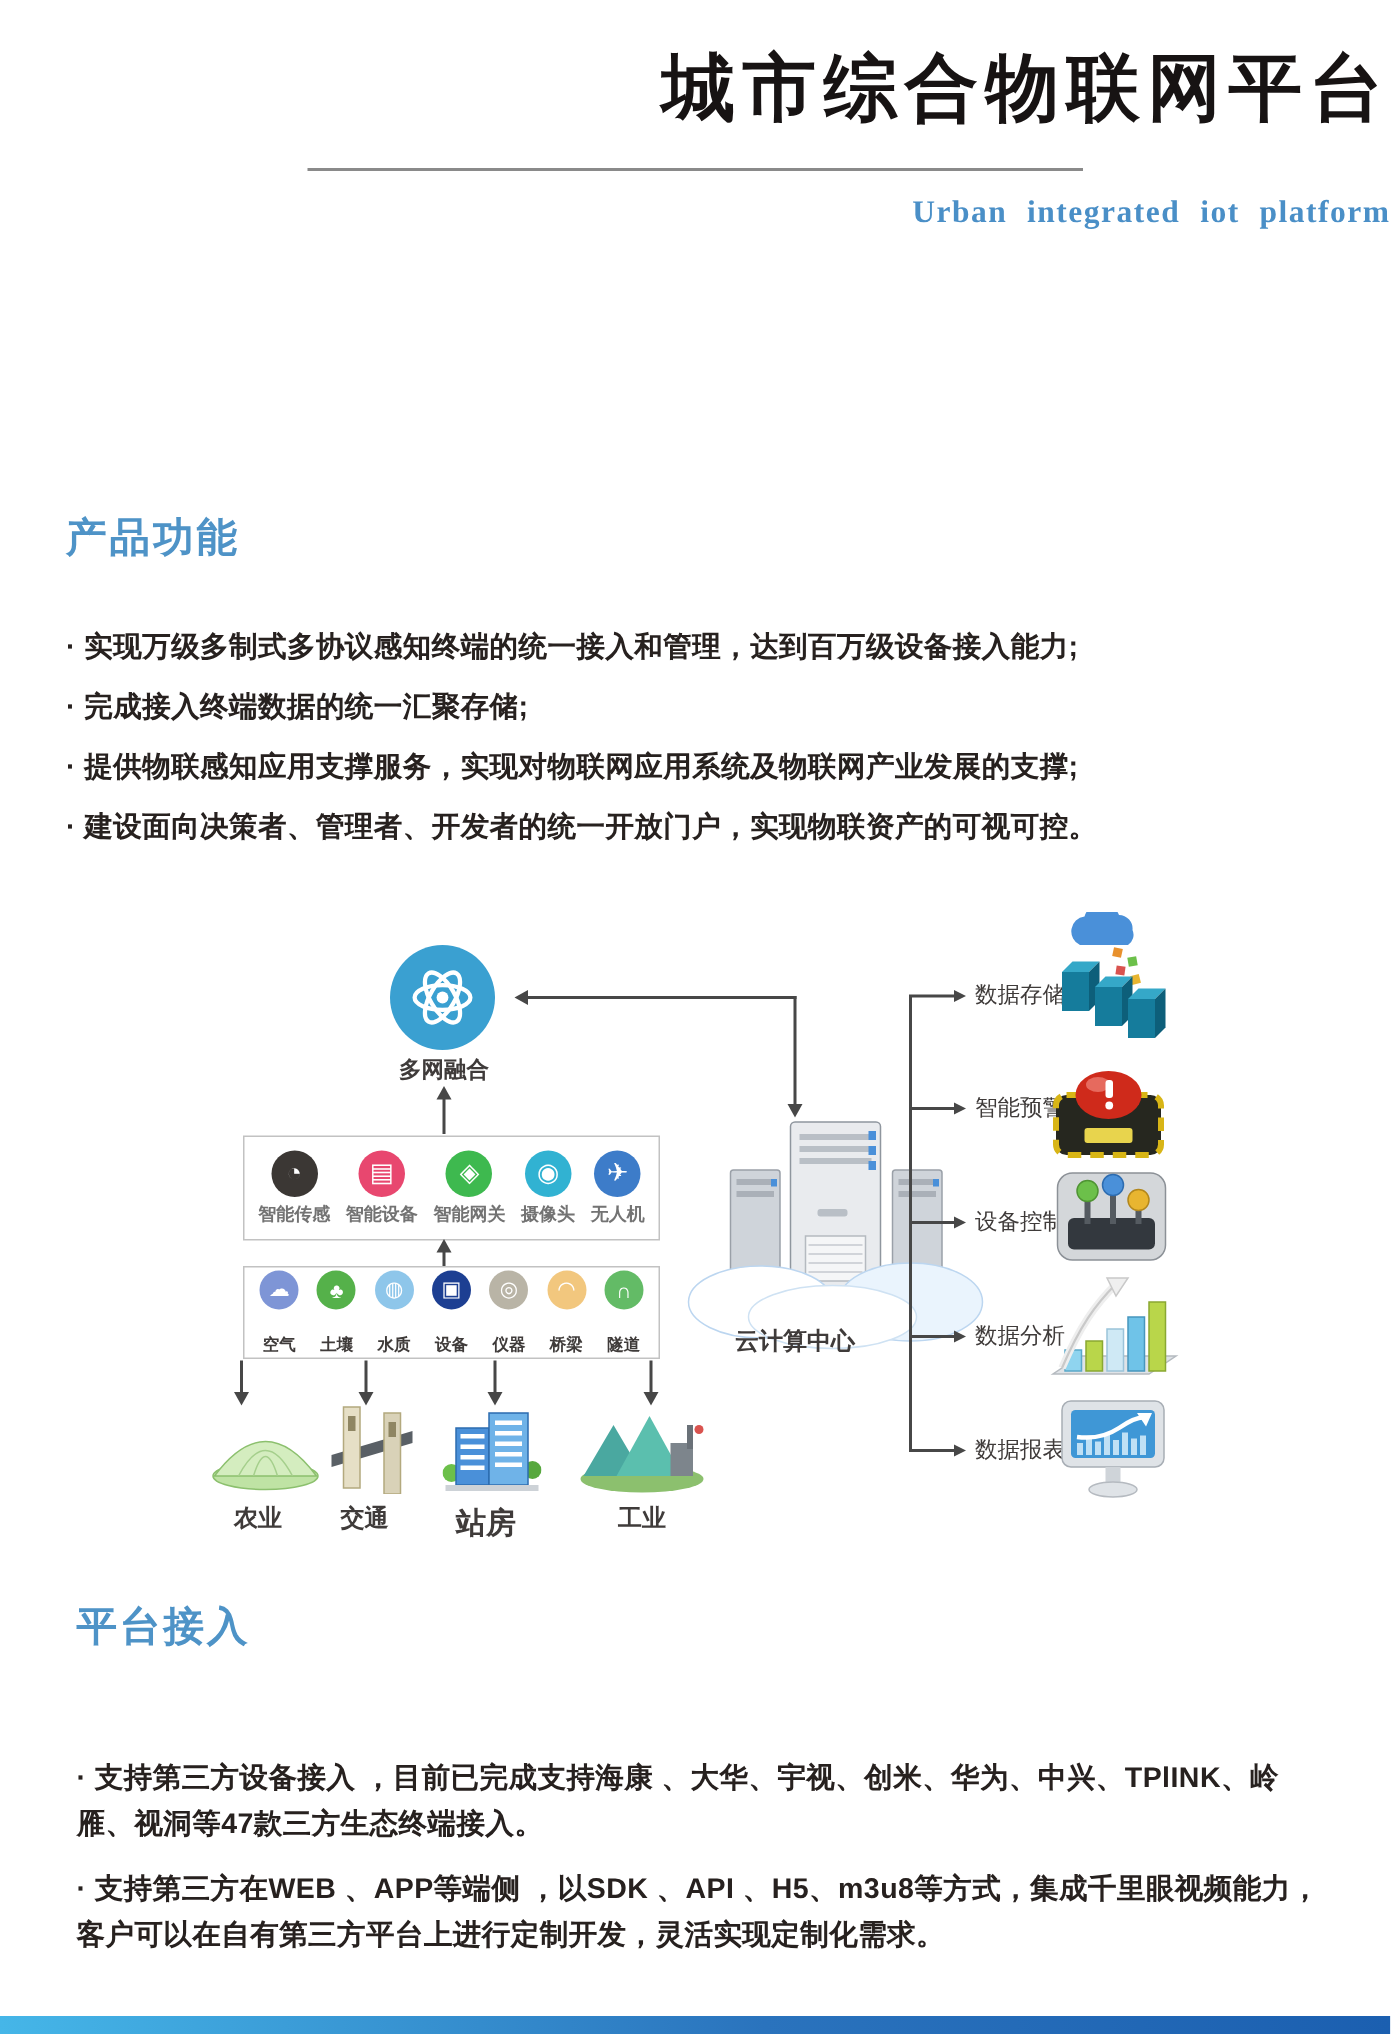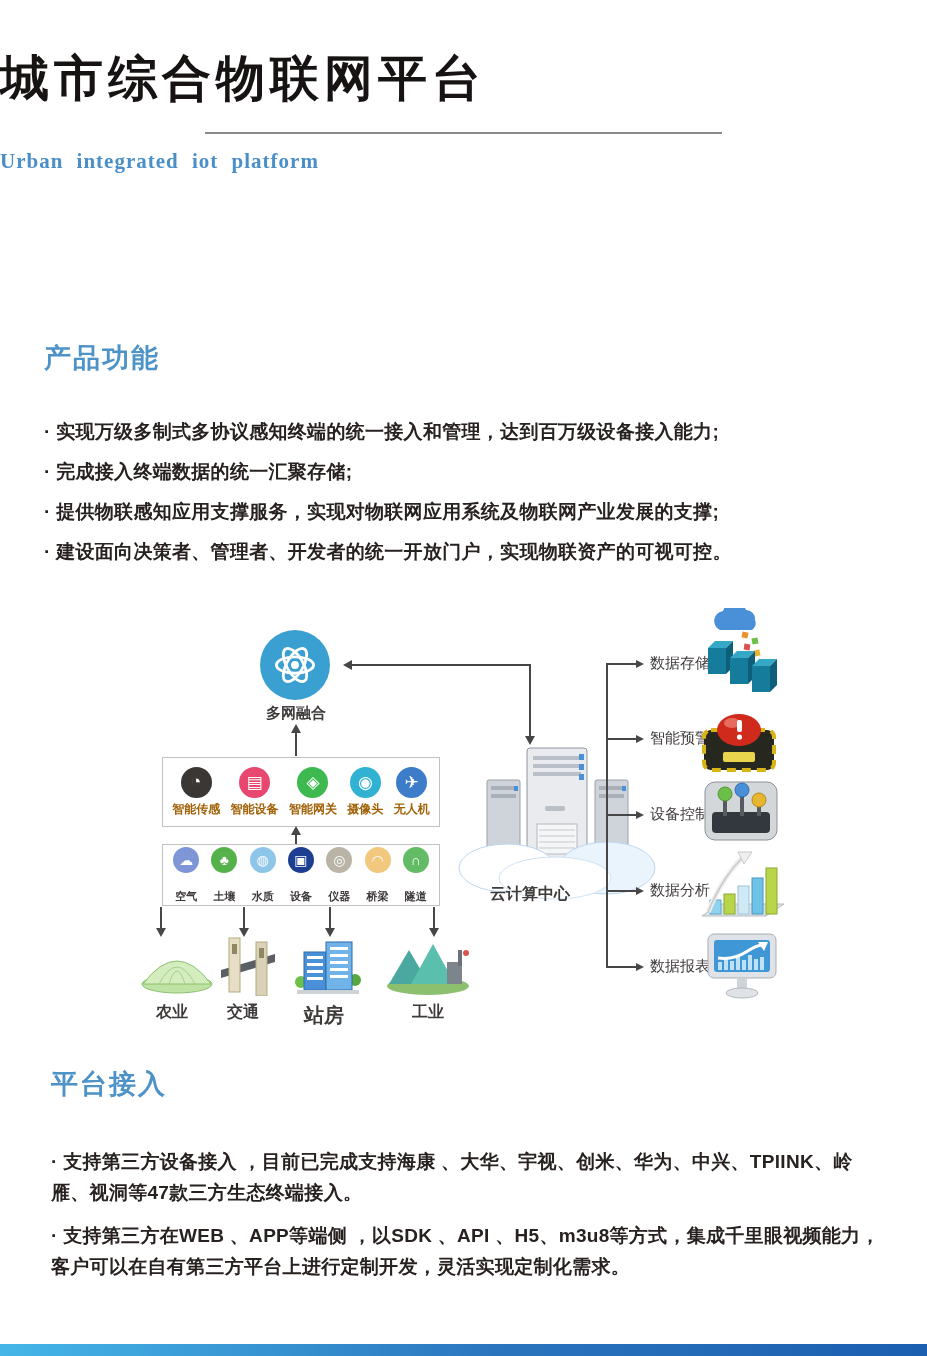--- a/index.html
+++ b/index.html
@@ -1,57 +1,57 @@
 <!DOCTYPE html>
 <html><head>
 <meta charset="utf-8">
 <style>
   html,body{margin:0;padding:0;background:#fff;}
   .page{position:relative;width:927px;height:1356px;background:#ffffff;overflow:hidden;
         font-family:"Liberation Sans","DejaVu Sans",sans-serif;color:#27211f;}
   .abs{position:absolute;}
 
   
-  .title-block{position:absolute;top:46px;left:0;width:927px;text-align:left;}
+  .title-block{position:absolute;top:26px;left:0;width:927px;text-align:right;}
   .page-title{font-family:"Liberation Serif","DejaVu Serif",serif;font-weight:700;
               font-size:49px;letter-spacing:5px;color:#171313;}
   .title-divider{width:517px;height:2px;background:#8a8a8a;margin:20px auto 0;}
   .page-subtitle{margin-top:15px;font-family:"Liberation Serif","DejaVu Serif",serif;
                  font-weight:700;font-size:21px;color:#4a8fc7;letter-spacing:1px;word-spacing:7px;}
 
   
   .intro{position:absolute;left:40px;right:40px;top:200px;font-size:19.5px;line-height:29px;
          font-weight:700;text-indent:2.3em;letter-spacing:0.3px;}
 
   
   .section-heading{font-family:"Liberation Serif","DejaVu Serif",serif;font-weight:700;
                    font-size:27px;color:#4e93c7;letter-spacing:2px;}
   .features{position:absolute;left:44px;right:40px;top:340px;}
   .features .bullets{margin-top:46px;}
   .features .bullet{font-size:19px;font-weight:700;line-height:20px;margin-bottom:20px;letter-spacing:0.3px;}
   .access{position:absolute;left:51px;right:40px;top:1066px;}
   .access .bullet{font-size:19px;font-weight:700;line-height:31px;letter-spacing:0.3px;}
-  .access .b1{margin-top:44px;}
+  .access .b1{margin-top:68px;}
   .access .b2{margin-top:12px;}
 
   
   .diagram{position:absolute;left:0;top:600px;width:927px;height:440px;}
   .hline{position:absolute;height:2px;background:#474747;}
   .vline{position:absolute;width:2px;background:#474747;}
   .ah-left{position:absolute;width:0;height:0;border-top:5px solid transparent;border-bottom:5px solid transparent;border-right:9px solid #474747;}
   .ah-right{position:absolute;width:0;height:0;border-top:4px solid transparent;border-bottom:4px solid transparent;border-left:8px solid #474747;}
   .ah-up{position:absolute;width:0;height:0;border-left:5px solid transparent;border-right:5px solid transparent;border-bottom:9px solid #474747;}
   .ah-down{position:absolute;width:0;height:0;border-left:5px solid transparent;border-right:5px solid transparent;border-top:9px solid #474747;}
   .dlabel{position:absolute;font-weight:700;color:#3f3b3a;text-align:center;}
   .iobox{position:absolute;background:#fff;border:1px solid #c2c2c2;display:flex;align-items:center;justify-content:space-around;padding:2px 4px;box-sizing:border-box;}
   .item{display:flex;flex-direction:column;align-items:center;}
   .icon-circle{border-radius:50%;display:flex;align-items:center;justify-content:center;color:#fff;}
   .t-icon{width:31px;height:31px;font-size:17px;}
   .o-icon{width:26px;height:26px;font-size:14px;}
-  .t-label{font-size:12px;font-weight:700;color:#a16207;margin-top:3px;white-space:nowrap;}
+  .t-label{font-size:12px;font-weight:700;color:#737373;margin-top:3px;white-space:nowrap;}
   .o-label{font-size:11px;font-weight:700;color:#3f3b3a;margin-top:16px;white-space:nowrap;}
   .out-label{position:absolute;font-size:15px;font-weight:400;color:#3f3b3a;white-space:nowrap;}
 
   
   .footer-bar{position:absolute;left:0;right:0;bottom:0;height:12px;
               background:linear-gradient(90deg,#45b6e8 0%,#2a73bd 55%,#1b5fb0 100%);}
 </style>
 </head>
 <body>
 

